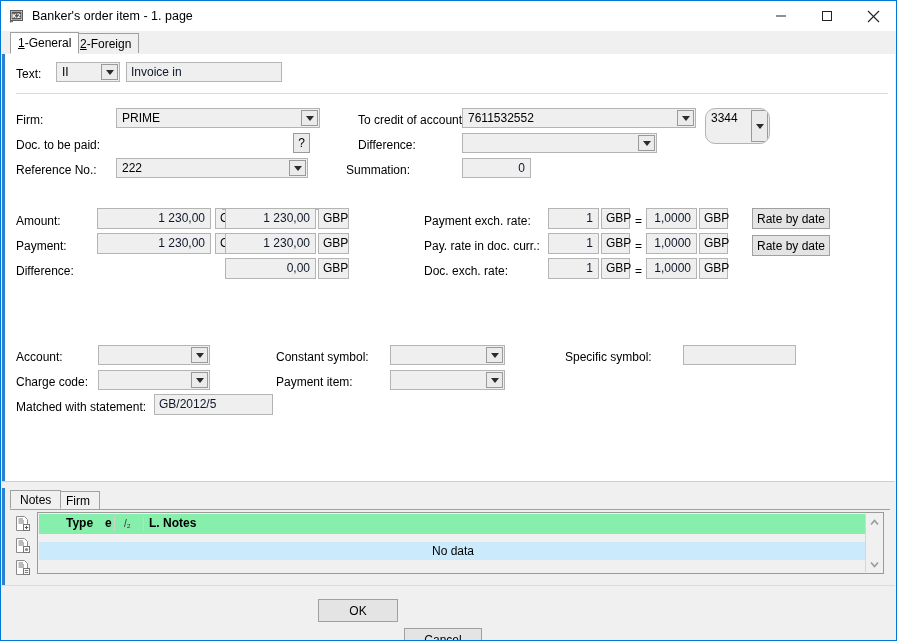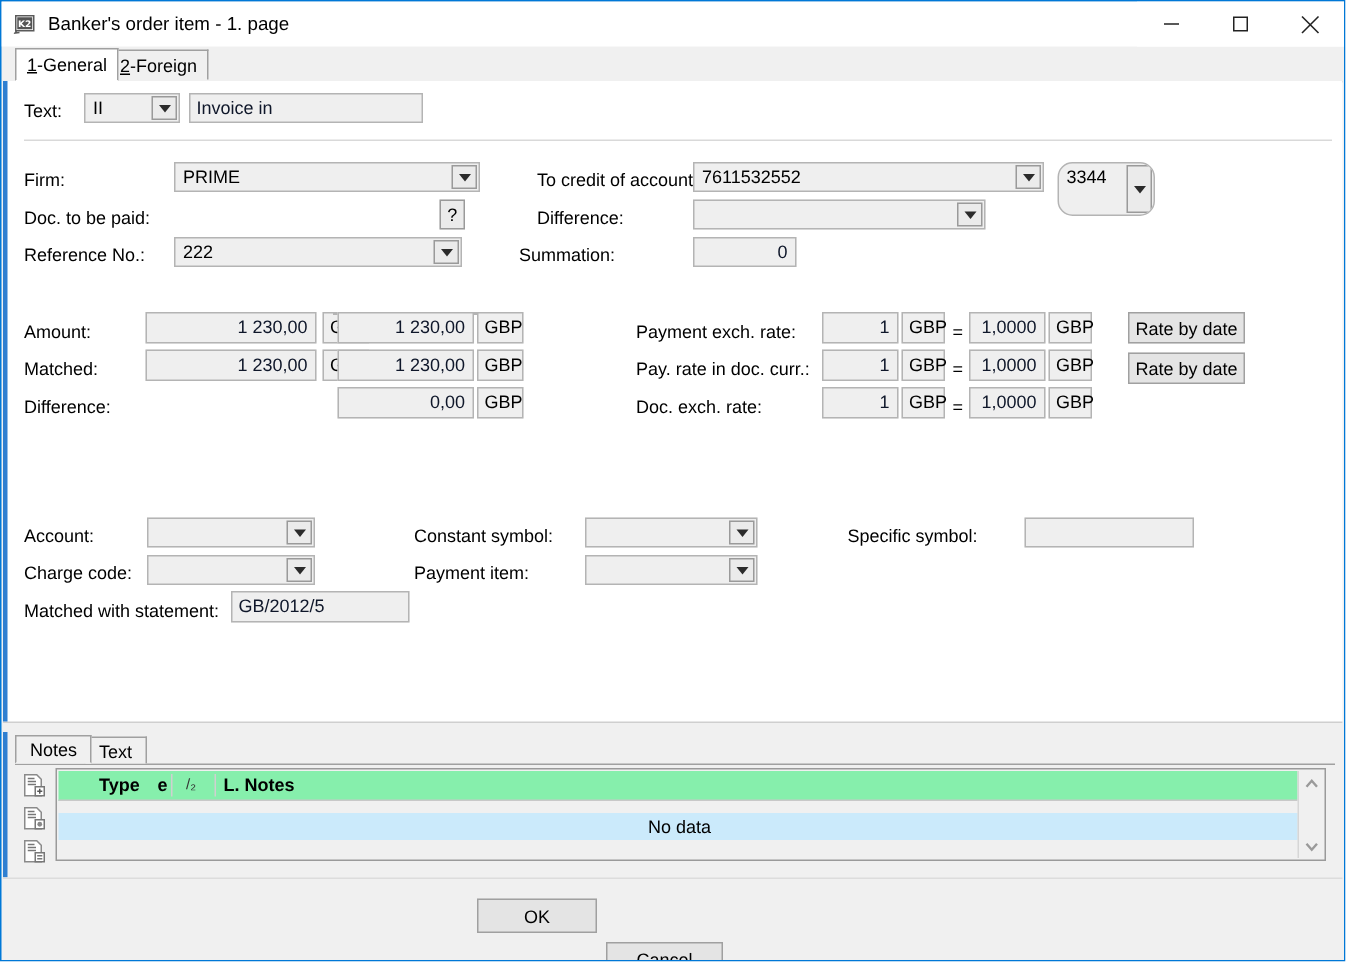--- a/index.html
+++ b/index.html
@@ -485,21 +485,21 @@
 
     <div class="lbl" style="left:14px; top:160px;">Amount:</div>
     <div class="fld num" style="left:95px; top:154px; width:114px; height:21px;">1 230,00</div>
     <div class="cur" style="left:314px; top:154px; width:0px;"></div>
     <div class="cur" style="left:213px; top:154px; width:31px; height:21px;">GBP</div>
     <div class="fld num" style="left:220px; top:154px; width:0px; height:0px;"></div>
 
     <div class="fld num" style="left:223px; top:154px; width:91px; height:21px;">1 230,00</div>
     <div class="cur" style="left:316px; top:154px; width:31px; height:21px;">GBP</div>
 
-    <div class="lbl" style="left:14px; top:185px;">Matched:</div>
+    <div class="lbl" style="left:14px; top:185px;">Payment:</div>
     <div class="fld num" style="left:95px; top:179px; width:114px; height:21px;">1 230,00</div>
     <div class="cur" style="left:213px; top:179px; width:31px; height:21px;">GBP</div>
     <div class="fld num" style="left:223px; top:179px; width:91px; height:21px;">1 230,00</div>
     <div class="cur" style="left:316px; top:179px; width:31px; height:21px;">GBP</div>
 
     <div class="lbl" style="left:14px; top:210px;">Difference:</div>
     <div class="fld num" style="left:223px; top:204px; width:91px; height:21px;">0,00</div>
     <div class="cur" style="left:316px; top:204px; width:31px; height:21px;">GBP</div>
 
     <div class="lbl" style="left:422px; top:160px;">Payment exch. rate:</div>
@@ -562,21 +562,21 @@
 
     <div class="lbl" style="left:563px; top:296px;">Specific symbol:</div>
     <div class="fld" style="left:681px; top:291px; width:113px; height:20px;"></div>
   </div>
 
   <div id="notes-area">
     <div id="notes-accent"></div>
 
     <div id="notes-tabstrip">
       <div class="ntab active" style="left:0px;">Notes</div>
-      <div class="ntab" style="left:46px;">Text</div>
+      <div class="ntab" style="left:46px;">Firm</div>
     </div>
 
     <div id="notes-toolbar">
       <div class="toolicon">
         <svg width="16" height="17" viewBox="0 0 16 17">
           <path d="M1.5 1.5 h8 l3 3 v11 h-11 z" fill="#ffffff" stroke="#8a8a8a" stroke-width="1"></path>
           <line x1="3.5" y1="4" x2="8" y2="4" stroke="#777" stroke-width="1"></line>
           <line x1="3.5" y1="6" x2="9" y2="6" stroke="#777" stroke-width="1"></line>
           <line x1="3.5" y1="8" x2="9" y2="8" stroke="#777" stroke-width="1"></line>
           <rect x="8.5" y="9.5" width="6" height="6" fill="#fff" stroke="#777" stroke-width="1"></rect>

